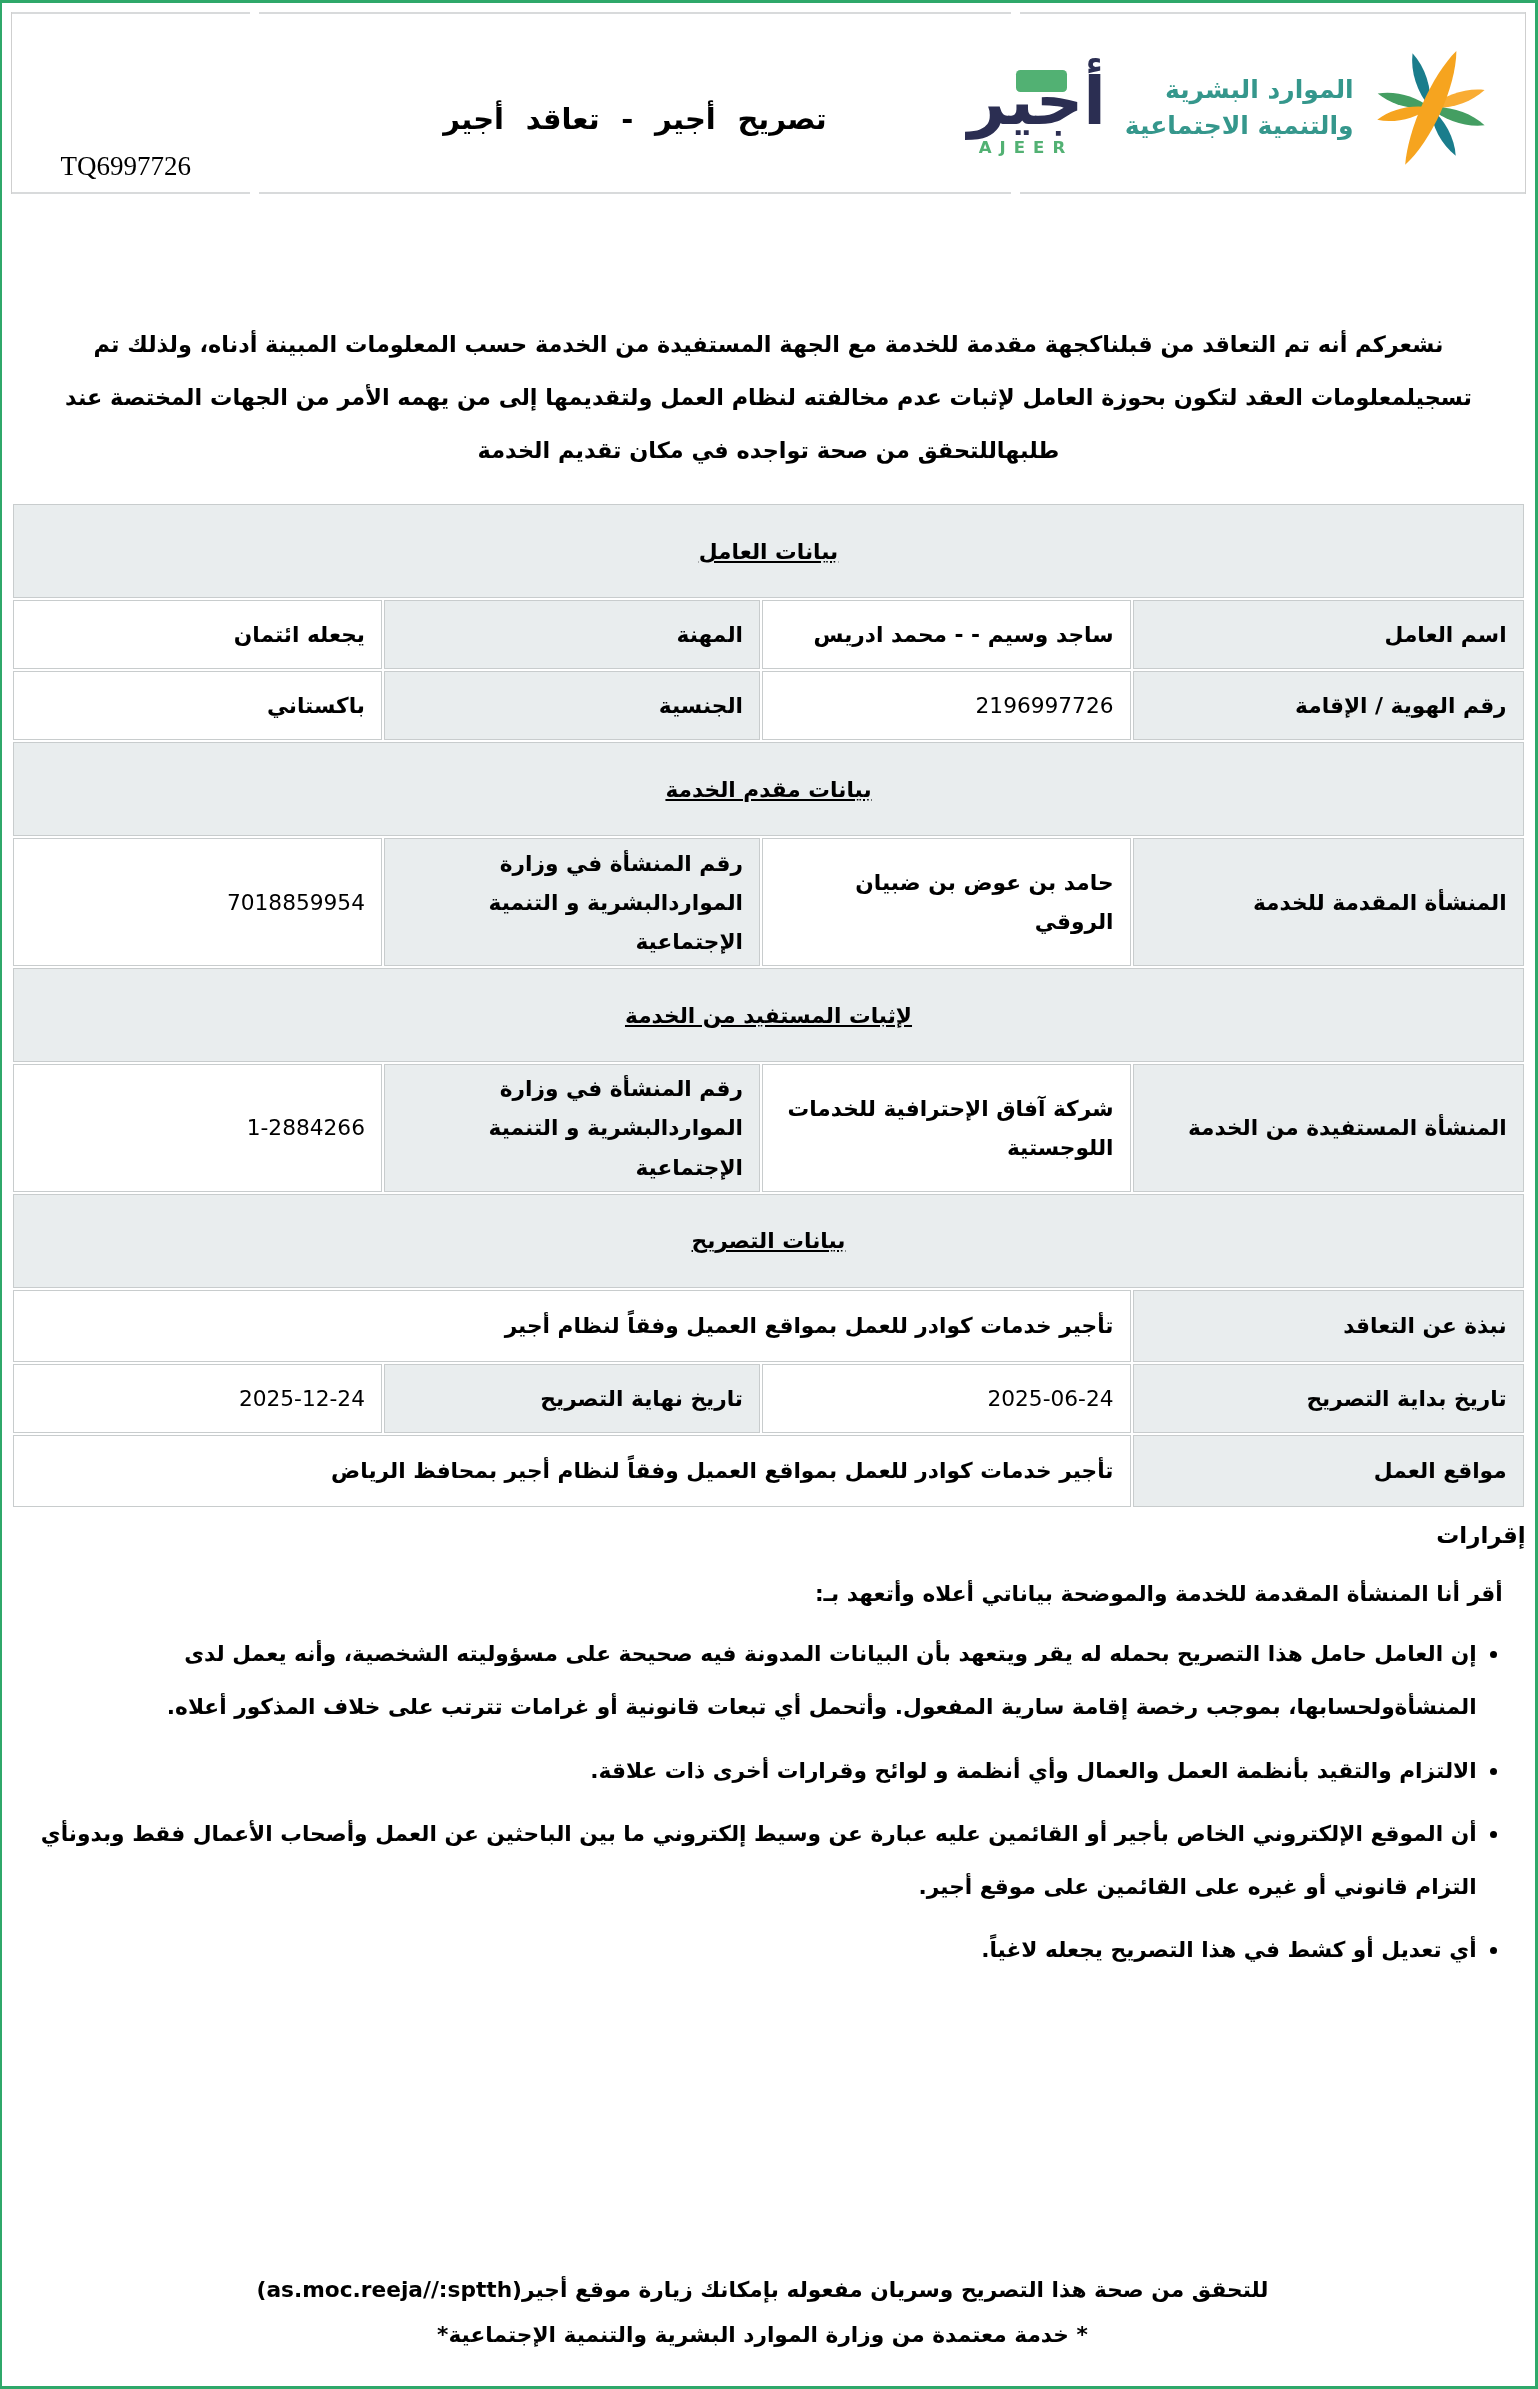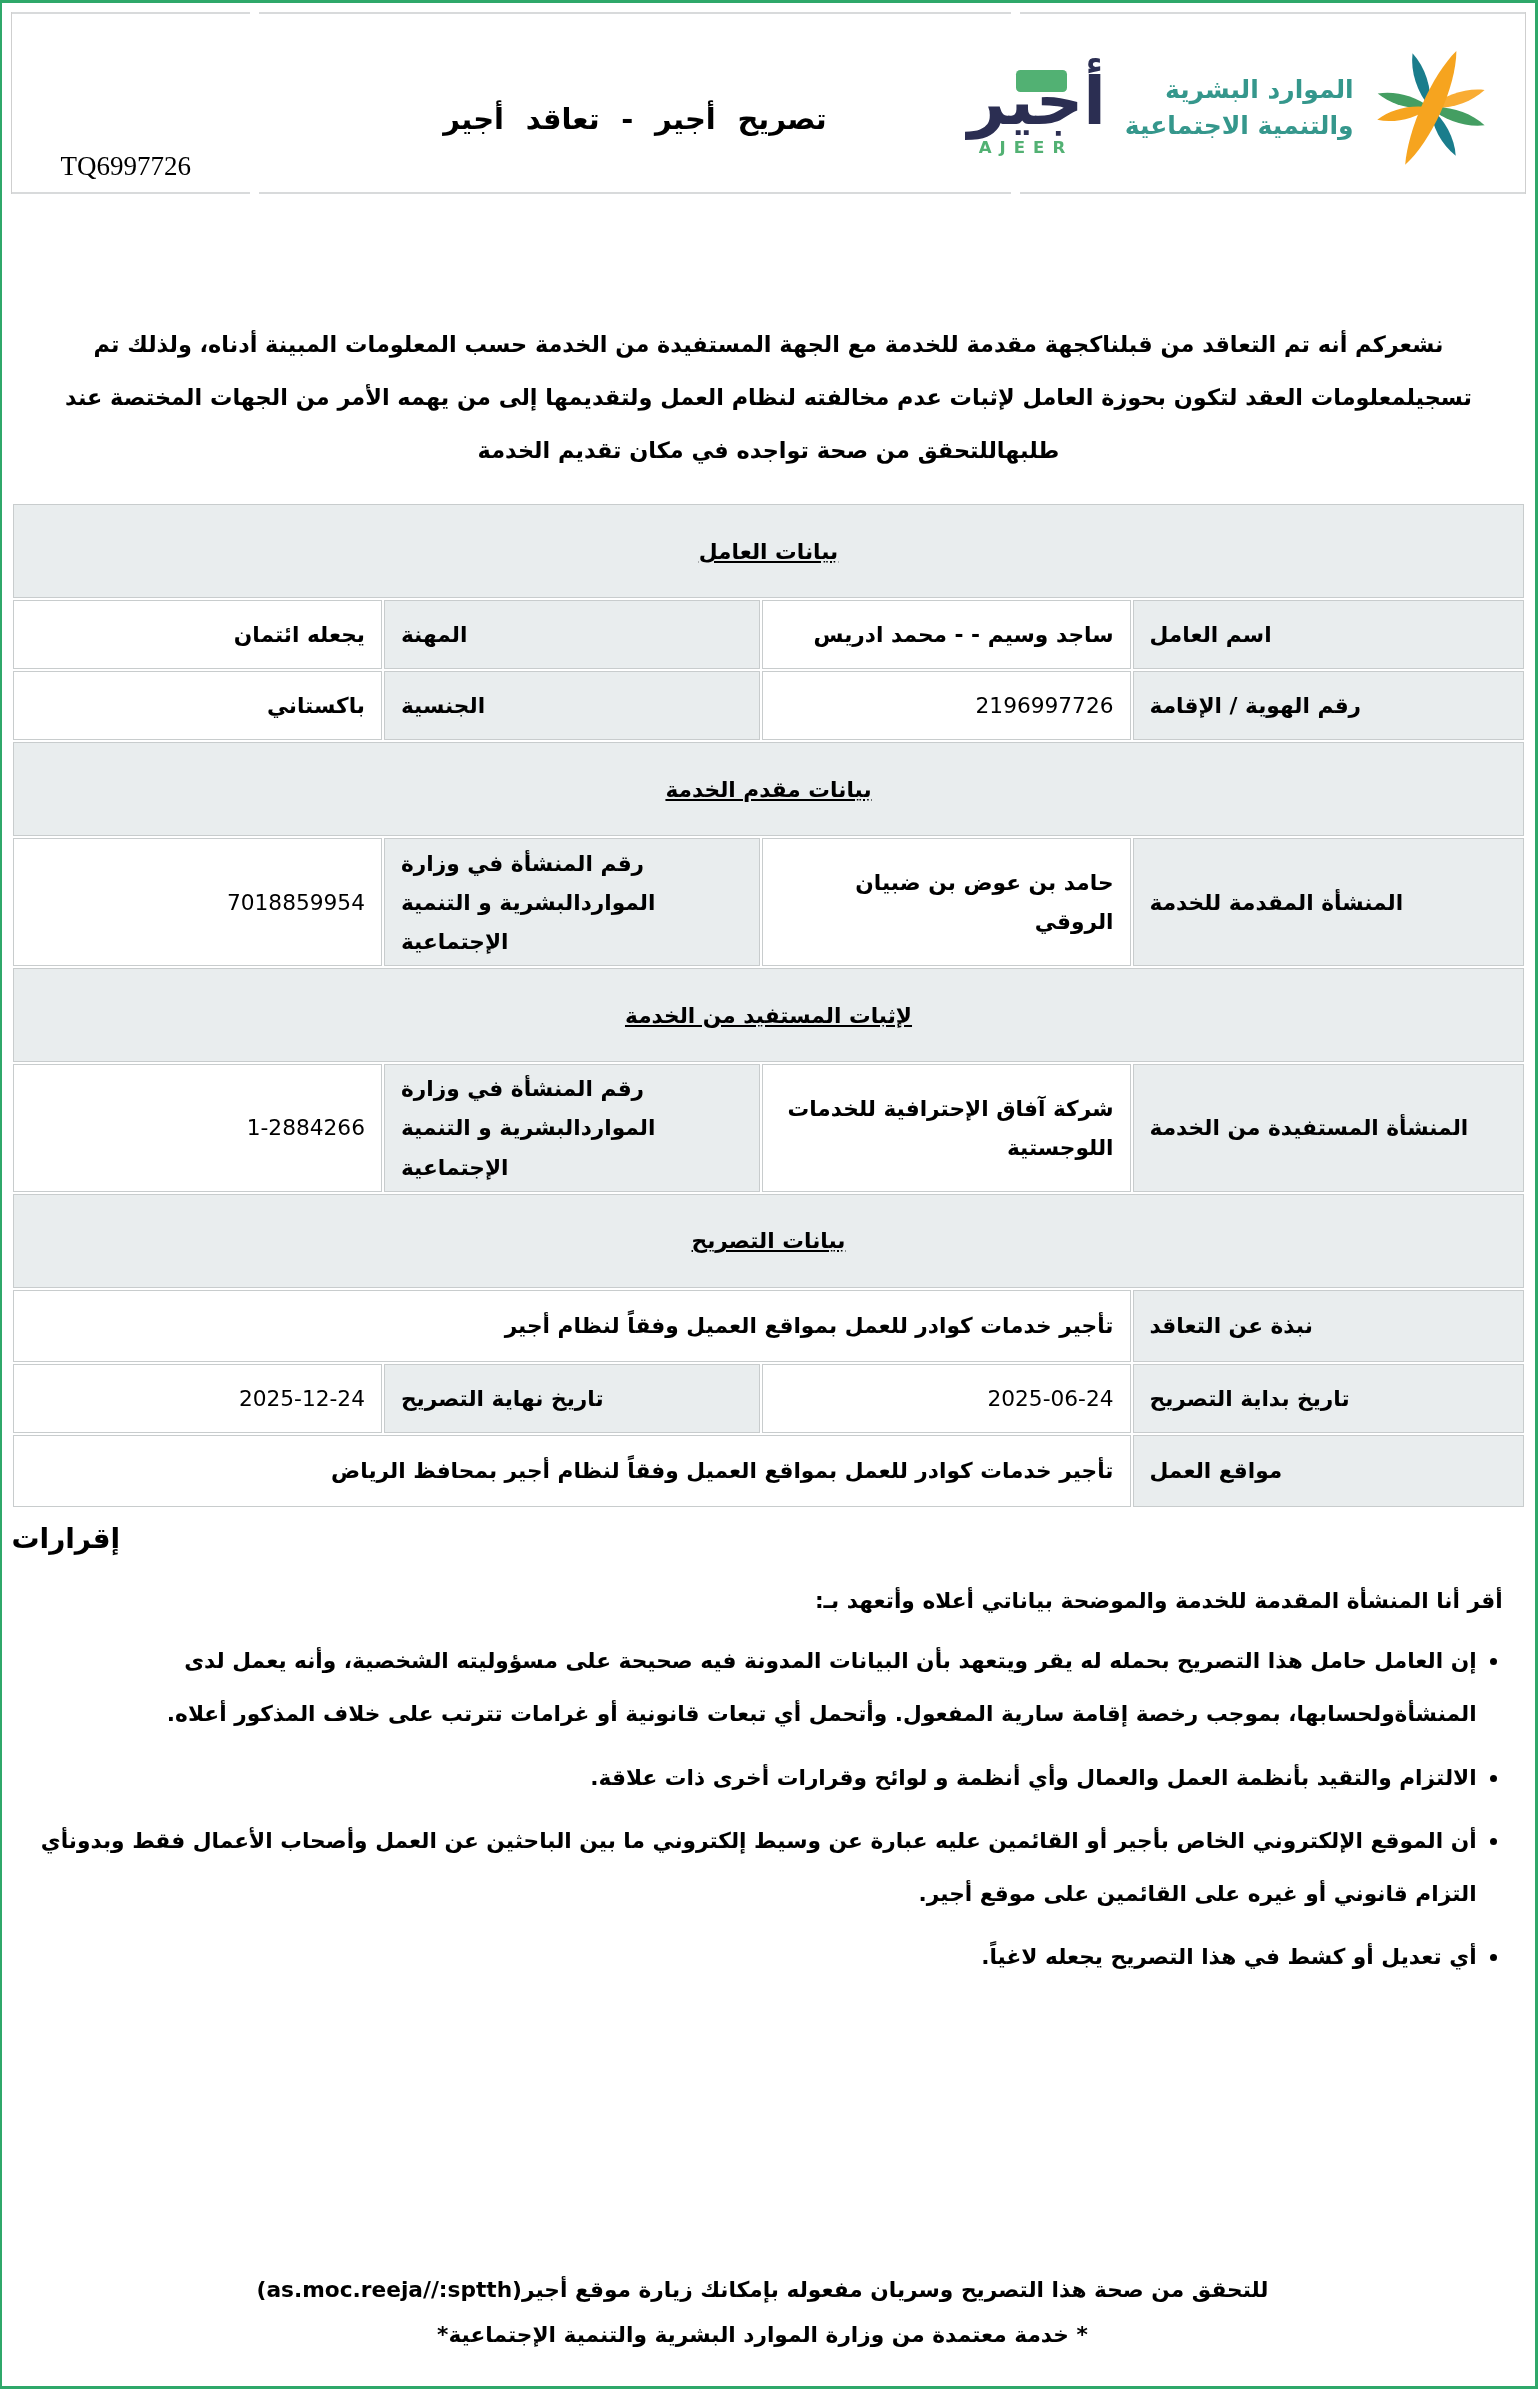--- a/index.html
+++ b/index.html
@@ -48,29 +48,29 @@
   .ajeer-ar{position:relative;z-index:1;font-size:66px;line-height:1.05;font-weight:700;color:var(--navy);}
   .ajeer-en{direction:ltr;text-align:left;color:var(--ajeer-green);font-size:16.6px;font-weight:700;
             letter-spacing:8px;margin-top:1.4px;padding-left:2.9px;}
   
   .intro{margin:124px 16px 26px;text-align:center;font-size:22.4px;font-weight:700;line-height:2.35;}
   
   table.doc{width:100%;border-collapse:separate;border-spacing:2.2px;table-layout:fixed;
             font-size:21.7px;font-weight:700;}
   table.doc td{border:1.4px solid var(--tborder);vertical-align:middle;padding:4.3px 16px;line-height:1.8;}
   td.sec{background:var(--cellbg);text-align:center;height:94px;text-decoration:underline;}
-  td.lbl{background:var(--cellbg);text-align:left;}
+  td.lbl{background:var(--cellbg);text-align:right;}
   td.val{background:#ffffff;text-align:right;}
   tr.r-short td{height:69px;}
   tr.r-tall td{height:101px;}
   tr.r-mid td{height:72px;}
   .num{font-weight:400;}
   .ltr{direction:ltr;unicode-bidi:isolate;display:inline-block;}
   
-  .decl-title{text-align:left;font-size:28px;font-weight:700;margin-top:13px;}
+  .decl-title{text-align:right;font-size:23px;font-weight:700;margin-top:13px;}
   .decl{margin:19px 23px 0;font-size:21.7px;font-weight:700;line-height:2.45;text-align:right;}
   .decl-intro{margin-bottom:7.2px;}
   ul.decl-list{margin:0;padding:0 26px 0 0;list-style:disc;}
   ul.decl-list li{margin-bottom:10px;}
   
   .footer{position:absolute;left:0;right:12px;bottom:39px;text-align:center;
           font-size:21.7px;font-weight:700;}
   .footer-line2{margin-top:20px;}
 </style>
 </head>

